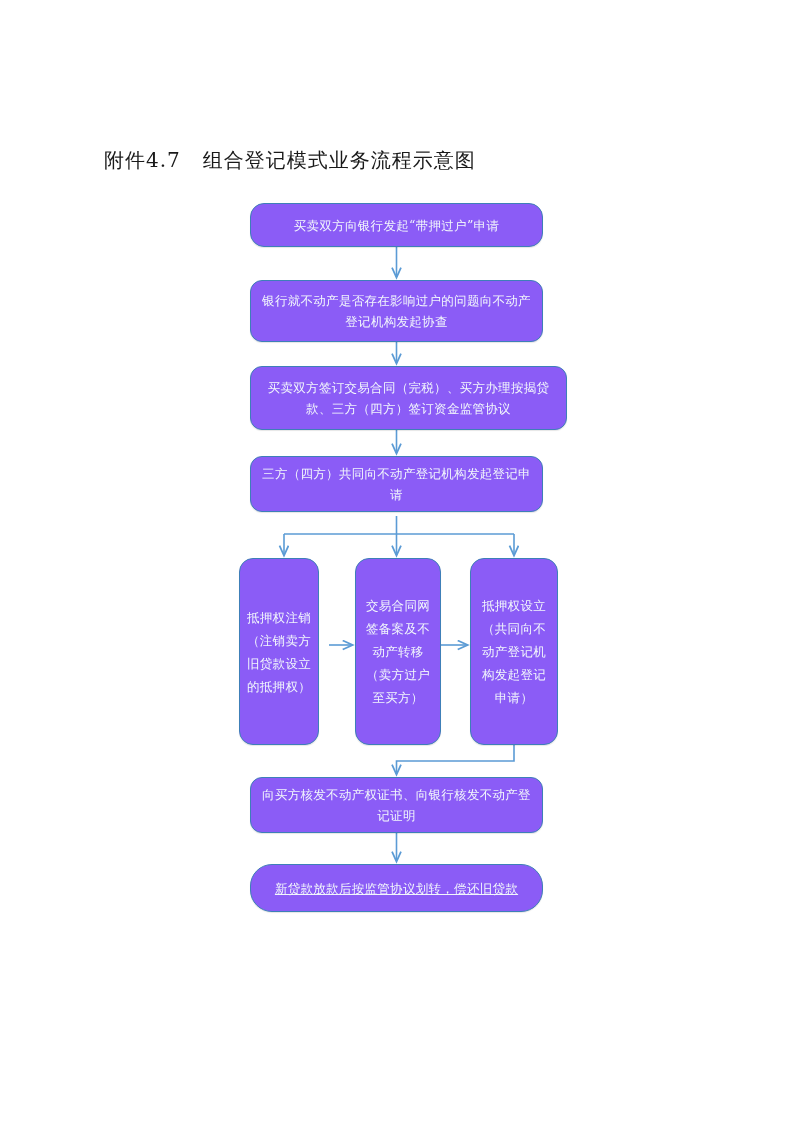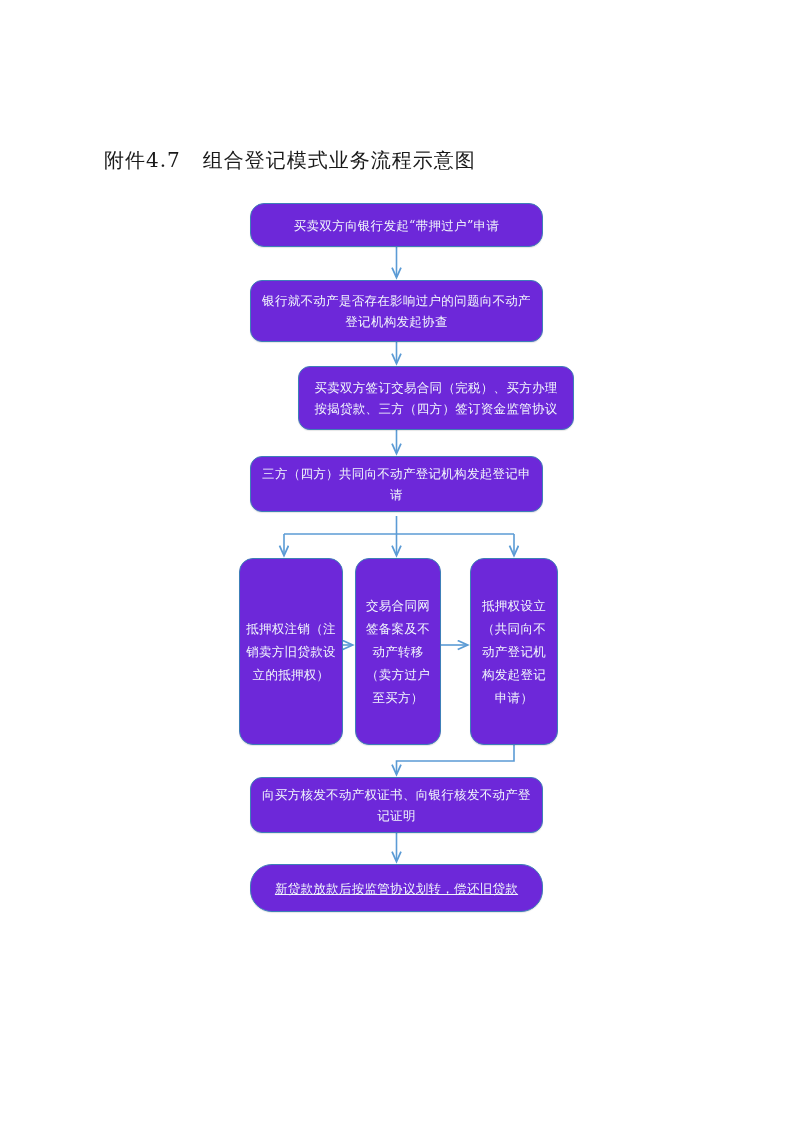--- a/index.html
+++ b/index.html
@@ -43,21 +43,21 @@
   }
   .doc-title .t-gap {
     display: inline-block;
     width: 22px;
   }
 
   
   .node {
     position: absolute;
     box-sizing: border-box;
-    background: #6d28d9;
+    background: #8b5cf6;
     border: 1px solid #3e7fb8;
     border-radius: 12px;
     color: #f2f7fc;
     display: flex;
     align-items: center;
     justify-content: center;
     text-align: center;
     font-family: "DejaVu Serif", "Liberation Serif", serif;
     font-size: 12.5px;
     line-height: 21px;
@@ -66,33 +66,33 @@
     box-shadow: 0 1px 1px rgba(0,0,0,0.10);
   }
   .node .node-text {
     display: block;
     width: 100%;
   }
 
   
   #node-1  { left: 250px; top: 203px; width: 293px; height: 44px;  border-radius: 14px; }
   #node-2  { left: 250px; top: 280px; width: 293px; height: 62px; }
-  #node-3  { left: 250px; top: 366px; width: 276px; height: 64px; margin-left: 48px; }
+  #node-3  { left: 250px; top: 366px; width: 317px; height: 64px; }
   #node-4  { left: 250px; top: 456px; width: 293px; height: 56px; }
   #node-8  { left: 250px; top: 777px; width: 293px; height: 56px; justify-content: center; }
   #node-9  { left: 250px; top: 864px; width: 293px; height: 48px;  border-radius: 22px; text-decoration: underline; }
 
   
   .node.tall {
     font-size: 12.5px;
     line-height: 23px;
     border-radius: 14px;
     padding: 4px 6px;
   }
-  #node-5 { left: 239px; top: 558px; width: 104px;  height: 187px; }
+  #node-5 { left: 239px; top: 558px; width: 80px;  height: 187px; }
   #node-6 { left: 355px; top: 558px; width: 86px;  height: 187px; }
   #node-7 { left: 470px; top: 558px; width: 88px;  height: 187px; }
 
   
   #connectors {
     position: absolute;
     left: 0;
     top: 0;
     width: 800px;
     height: 1131px;

